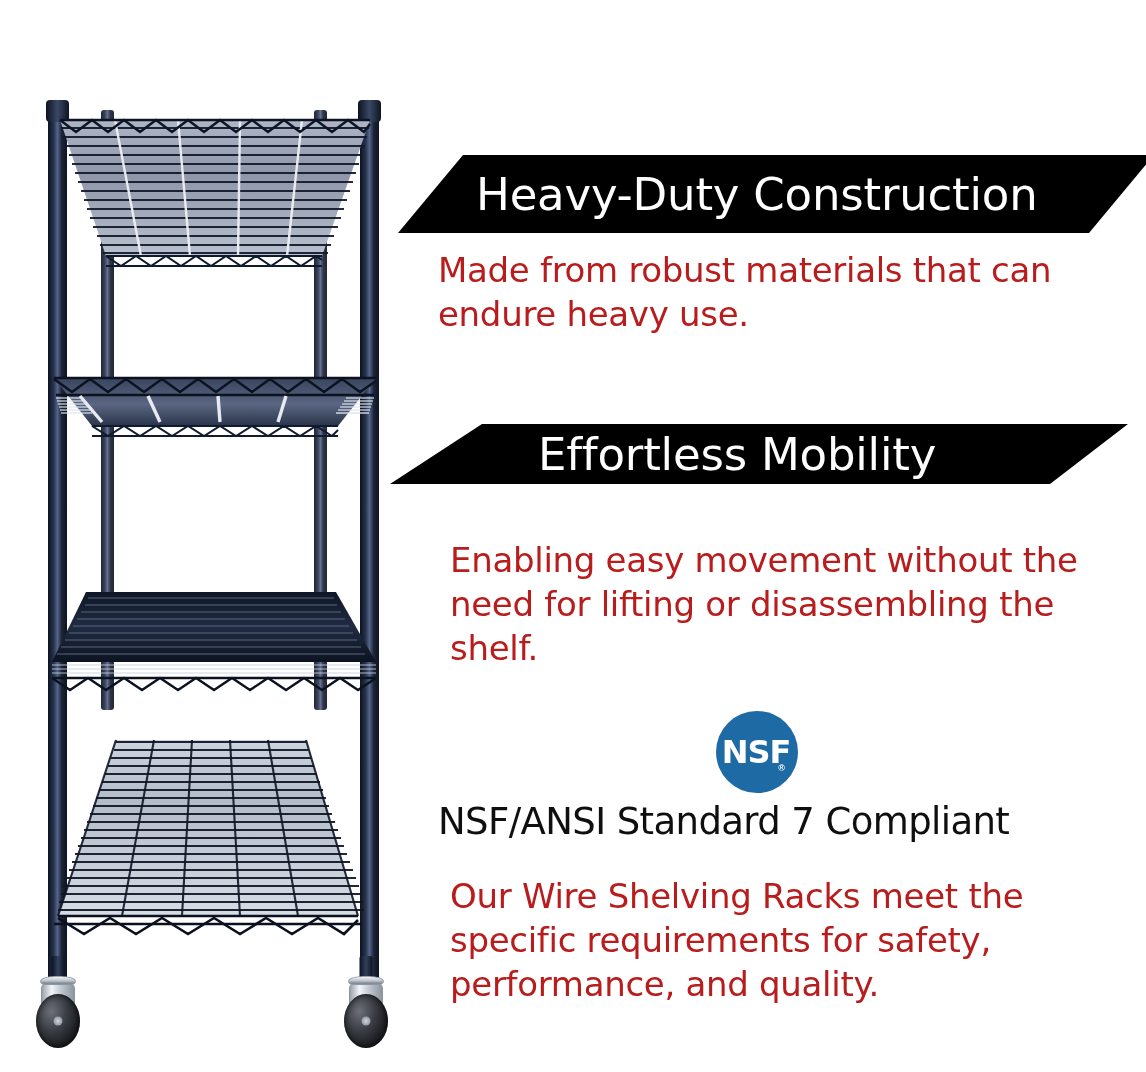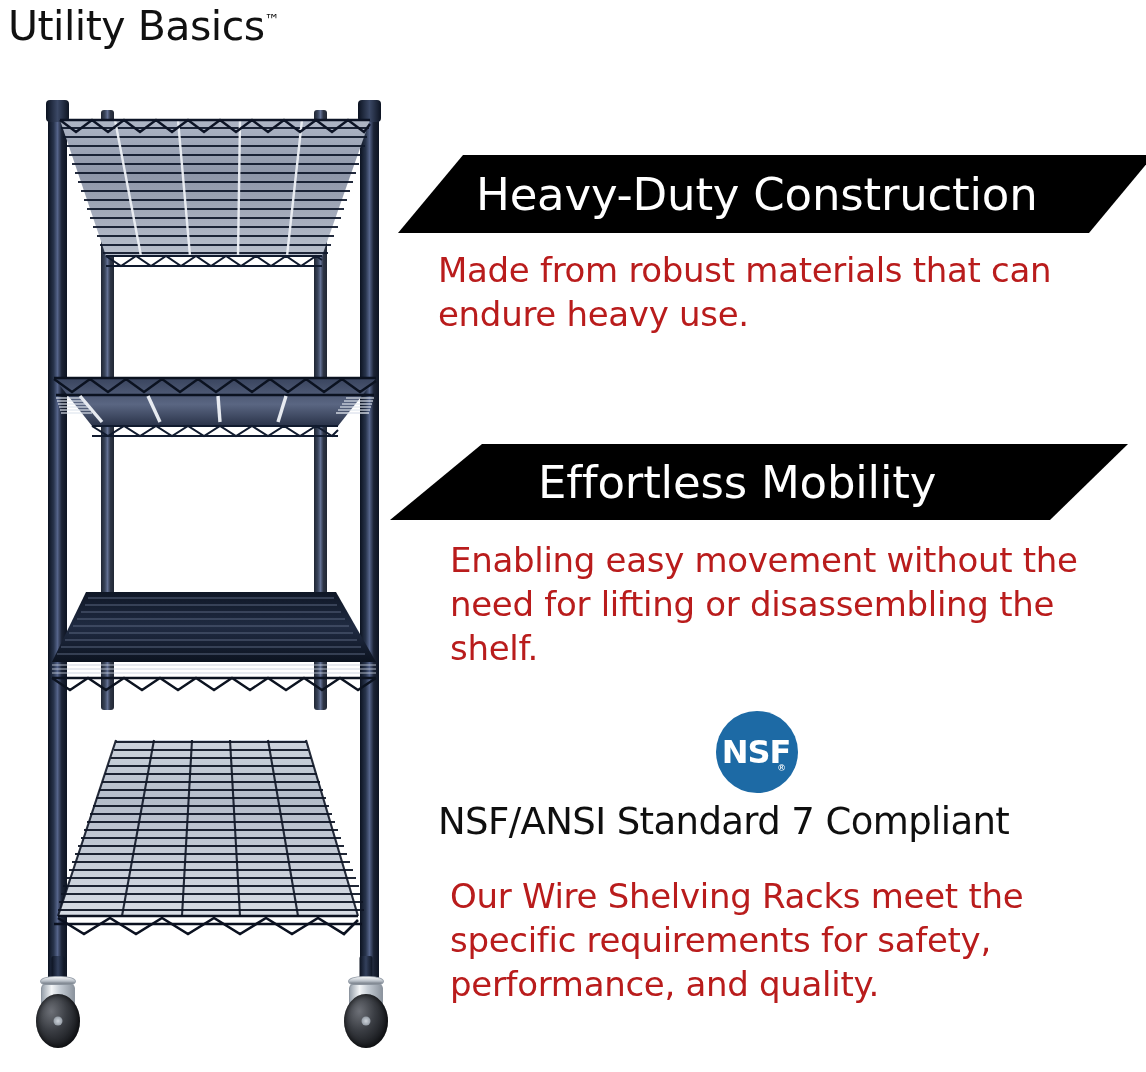--- a/index.html
+++ b/index.html
@@ -72,21 +72,21 @@
     font-weight:400; color:#fff; white-space:nowrap; line-height:1;
   }
 
   #banner-1{
     left:8px; top:155px; width:756px; height:78px;
     clip-path:polygon(65px 0, 756px 0, 691px 100%, 0 100%);
   }
   #banner-1 .btext{ font-size:45px; padding-left:78px; letter-spacing:-0.2px; }
 
   #banner-2{
-    left:0; top:444px; width:756px; height:76px;
+    left:0; top:424px; width:756px; height:60px;
     clip-path:polygon(92px 0, 738px 0, 660px 100%, 0 100%);
   }
   #banner-2 .btext{ font-size:45px; padding-left:148px; letter-spacing:-0.2px; }
 
   .para{
     position:absolute; left:48px;
     font-family:"DejaVu Sans", sans-serif;
     font-size:34px; line-height:1.30; color:#b91c1c; letter-spacing:-0.3px;
   }
   #para-1{ top:248px; width:700px; }
@@ -113,23 +113,20 @@
     font-family:"DejaVu Sans", sans-serif;
     font-size:37px; line-height:1.2; color:#0f0f0f; letter-spacing:-0.6px;
     white-space:nowrap;
   }
 </style>
 </head>
 <body>
 
 <div id="page">
 
-  <div class="brand">
-    <span>Utility Basics</span><span class="tm">™</span>
-  </div>
 
   <div class="product">
 
     <div class="post" style="left:8px;  top:18px; width:19px; height:886px;"></div>
     <div class="post" style="left:320px;top:18px; width:19px; height:886px;"></div>
     <div class="post" style="left:61px; top:22px; width:13px; height:600px; opacity:.92;"></div>
     <div class="post" style="left:274px;top:22px; width:13px; height:600px; opacity:.92;"></div>
     <div class="post-cap" style="left:6px;  top:12px; width:23px; height:22px;"></div>
     <div class="post-cap" style="left:318px;top:12px; width:23px; height:22px;"></div>
 

